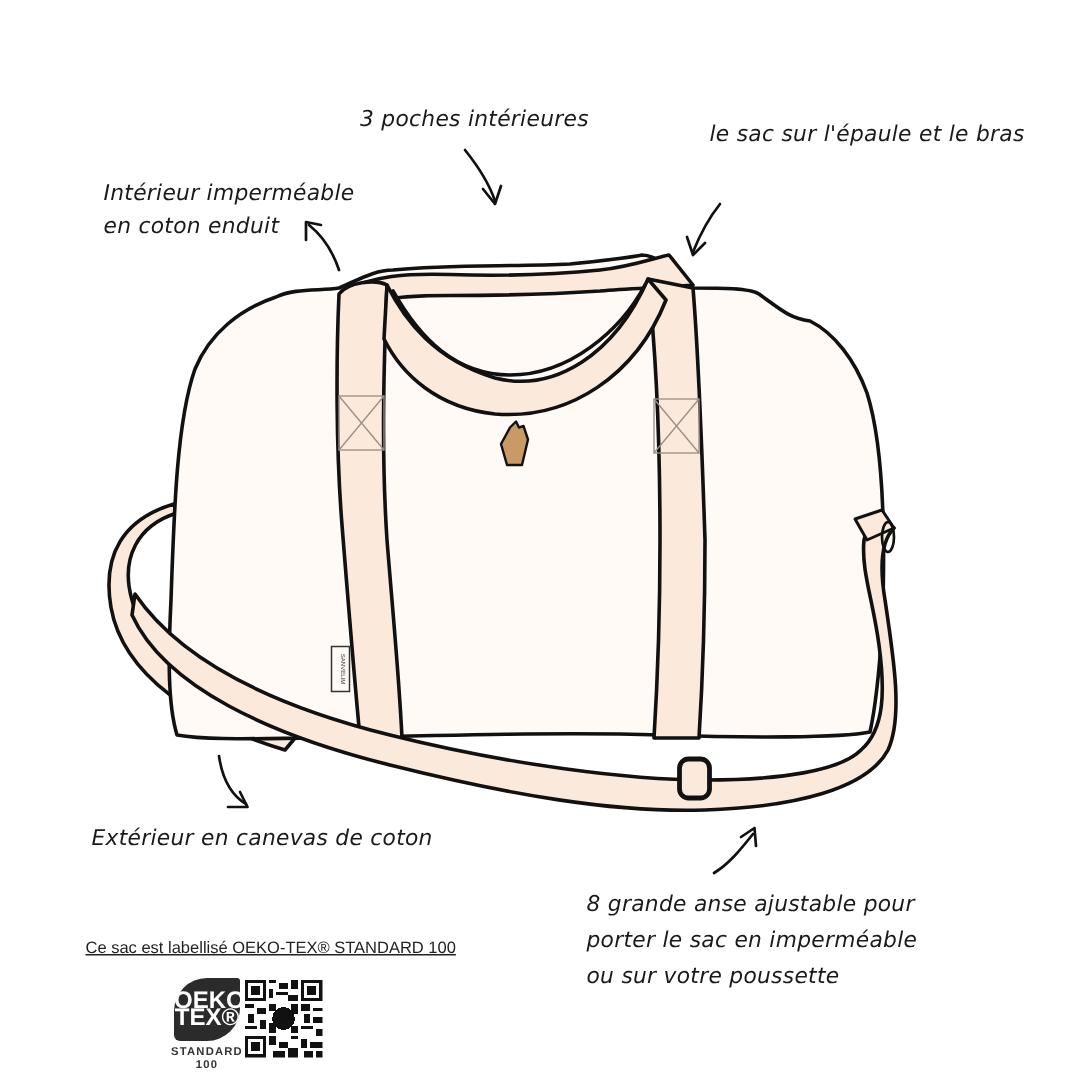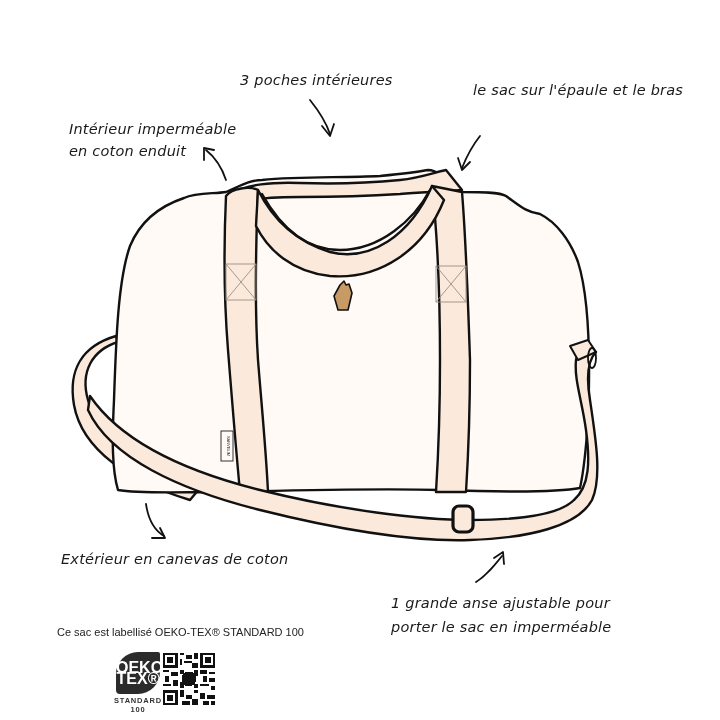--- a/index.html
+++ b/index.html
@@ -16,20 +16,21 @@
     letter-spacing: 0.2px;
   }
   .annot .line { display: block; }
   .footer-text {
     position: absolute;
     left: 57px; top: 626px;
     font-family: "Liberation Sans", sans-serif;
     font-size: 11px;
     color: #222;
     white-space: nowrap;
+    text-decoration: underline;
   }
   .oeko-logo {
     position: absolute; left: 116px; top: 652px;
     width: 44px; height: 42px;
     background: #2b2b2b;
     border-radius: 22px 22px 22px 4px;
     border-top-right-radius: 2px;
     color: #fff;
     font-family: "Liberation Sans", sans-serif;
     font-weight: bold;
@@ -142,22 +143,23 @@
   <div class="annot" style="left:61px; top:548px;">
     <span class="line">Extérieur en canevas de coton</span>
   </div>
 
   <div class="annot" style="left:69px; top:118px;">
     <span class="line">Intérieur imperméable</span>
     <span class="line">en coton enduit</span>
   </div>
 
   <div class="annot" style="left:391px; top:591px; line-height:24px;">
-    <span class="line">1 grande anse ajustable pour</span>
+    <span class="line">8 grande anse ajustable pour</span>
     <span class="line">porter le sac en imperméable</span>
+    <span class="line">ou sur votre poussette</span>
   </div>
 
   <div class="footer-text">Ce sac est labellisé OEKO-TEX® STANDARD 100</div>
 
   <div class="oeko-logo">
     <span>OEKO</span>
     <span>TEX®</span>
   </div>
   <div class="oeko-std">
     <div>STANDARD</div>

